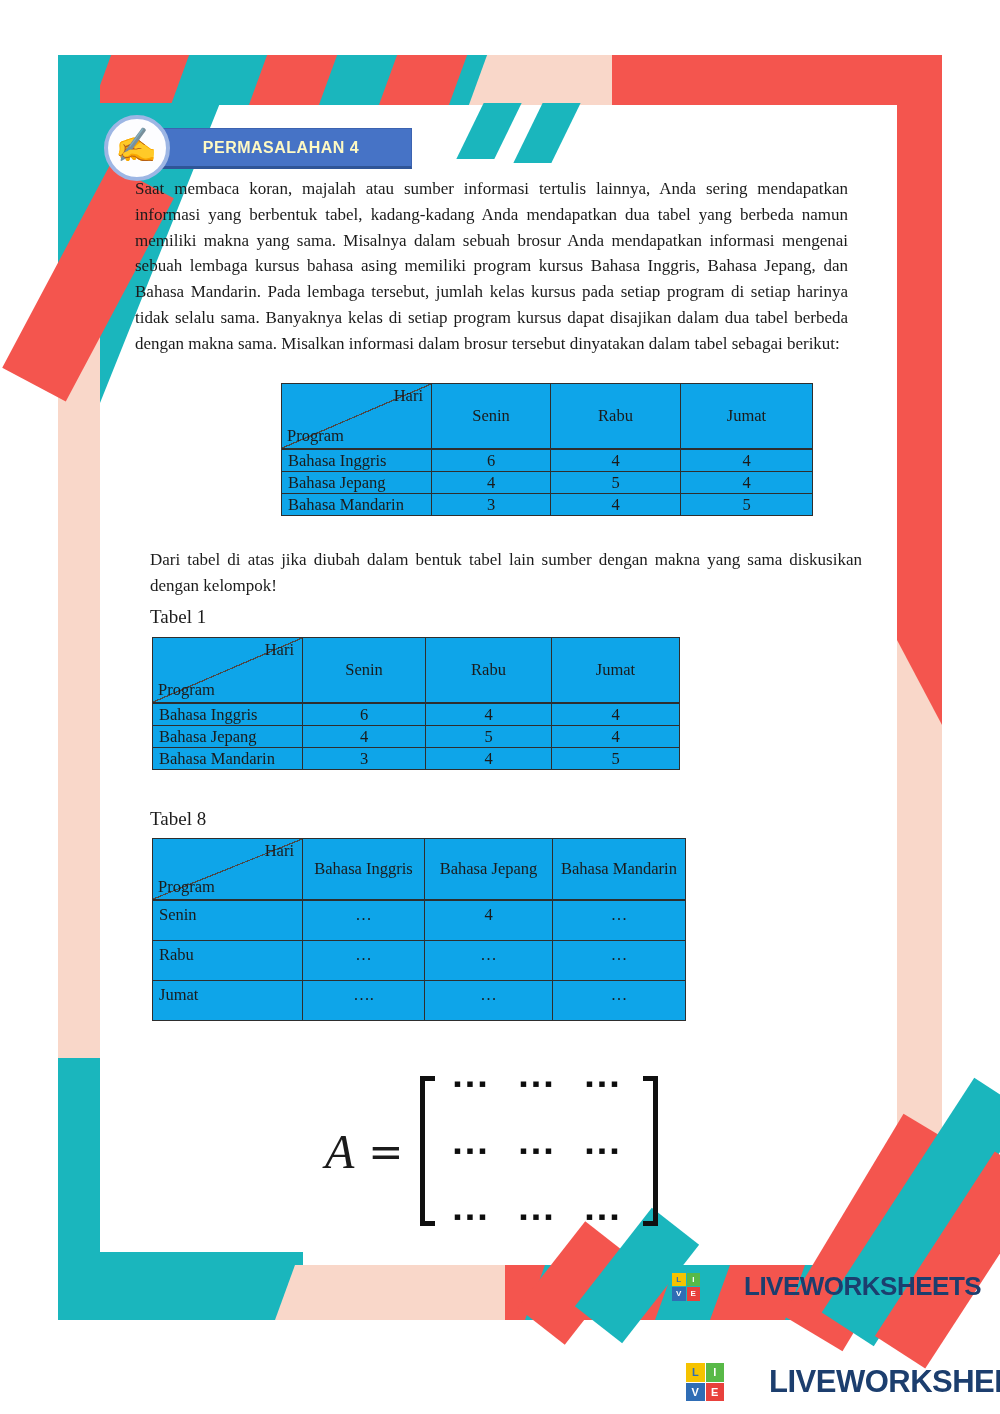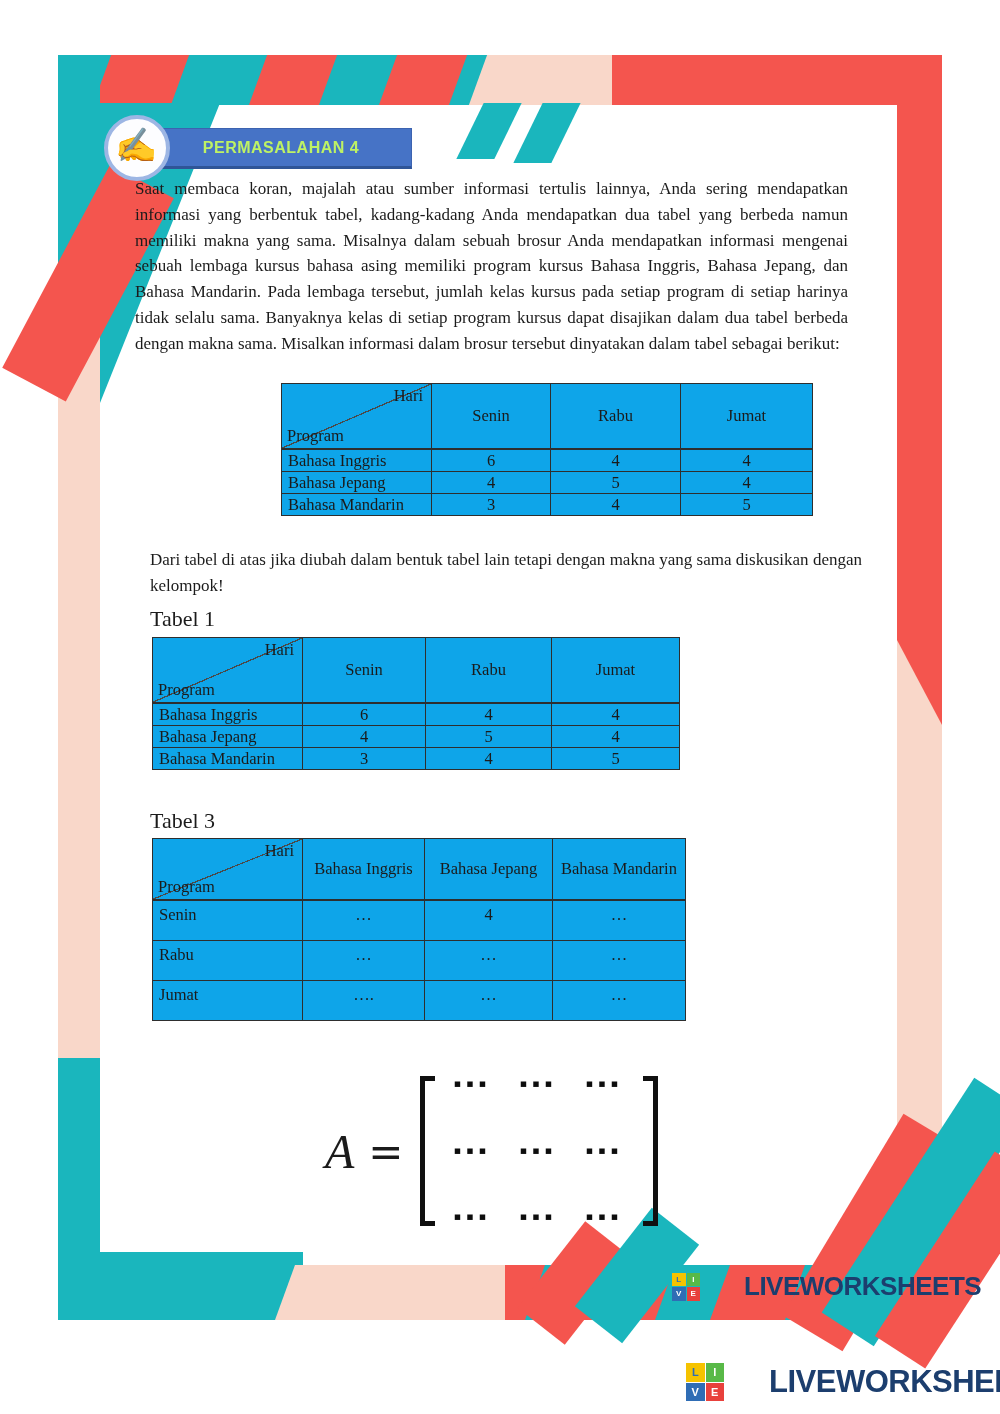--- a/index.html
+++ b/index.html
@@ -9,29 +9,29 @@
   .c-teal{background:#1ab6bd;}
   .c-red{background:#f4554e;}
   .c-pink{background:#f9d7c9;}
   .z1{z-index:1}.z3{z-index:3}
   .card{position:absolute;left:100px;top:105px;width:797px;height:1160px;background:#fff;z-index:2;}
 
   
   .banner{position:absolute;left:150px;top:128px;width:262px;height:41px;background:#4673c6;
           border:1.5px solid #3c63b0;border-bottom:3px solid #2f5597;box-sizing:border-box;
           display:flex;align-items:center;justify-content:center;z-index:5;}
-  .banner span{font:bold 16px "Liberation Sans", sans-serif;color:#bef264;letter-spacing:.5px;}
+  .banner span{font:bold 16px "Liberation Sans", sans-serif;color:#fef9c3;letter-spacing:.5px;}
   .banner-ico{position:absolute;left:104px;top:115px;width:66px;height:66px;border-radius:50%;
           background:#fdfdff;border:4px solid #9db6e4;box-sizing:border-box;z-index:6;
           display:flex;align-items:center;justify-content:center;}
   .banner-ico span{font-size:34px;color:#1f3864;line-height:1;transform:translateY(-2px);}
 
   
   .para{position:absolute;text-align:justify;font-size:17px;line-height:25.8px;z-index:5;}
-  .lbl{position:absolute;font-size:22px;z-index:5;}
+  .lbl{position:absolute;font-size:19px;z-index:5;}
 
   
   .tbl{position:absolute;display:grid;border-top:1.6px solid #2e2e2e;border-left:1.6px solid #2e2e2e;
        background:#0ea5e9;z-index:5;box-sizing:content-box;}
   .tbl>div{border-right:1.4px solid #2e2e2e;border-bottom:1.4px solid #2e2e2e;box-sizing:border-box;
        font-size:16.5px;}
   .hb{border-bottom-width:2.2px !important;}
   .hc{display:flex;align-items:center;justify-content:center;text-align:center;line-height:20px;}
   .lc{display:flex;align-items:center;padding-left:6px;}
   .vc{display:flex;align-items:center;justify-content:center;}
@@ -133,21 +133,21 @@
     <div class="lc">Bahasa Jepang</div>
     <div class="vc">4</div>
     <div class="vc">5</div>
     <div class="vc">4</div>
     <div class="lc">Bahasa Mandarin</div>
     <div class="vc">3</div>
     <div class="vc">4</div>
     <div class="vc">5</div>
   </div>
 
-  <div class="para" style="left:150px;top:547px;width:712px;">Dari tabel di atas jika diubah dalam bentuk tabel lain tetapi dengan makna yang sama diskusikan dengan kelompok!</div>
+  <div class="para" style="left:150px;top:547px;width:712px;">Dari tabel di atas jika diubah dalam bentuk tabel lain sumber dengan makna yang sama diskusikan dengan kelompok!</div>
 
   <div class="lbl" style="left:150px;top:606px;">Tabel 1</div>
   <div class="tbl" style="left:152px;top:637px;grid-template-columns:150px 123px 126px 128px;grid-template-rows:66px 22px 22px 22px;">
     <div class="corner hb">
       <span class="ct">Hari</span>
       <span class="cb">Program</span>
     </div>
     <div class="hc hb">Senin</div>
     <div class="hc hb">Rabu</div>
     <div class="hc hb">Jumat</div>
@@ -158,21 +158,21 @@
     <div class="lc">Bahasa Jepang</div>
     <div class="vc">4</div>
     <div class="vc">5</div>
     <div class="vc">4</div>
     <div class="lc">Bahasa Mandarin</div>
     <div class="vc">3</div>
     <div class="vc">4</div>
     <div class="vc">5</div>
   </div>
 
-  <div class="lbl" style="left:150px;top:808px;">Tabel 3</div>
+  <div class="lbl" style="left:150px;top:808px;">Tabel 8</div>
   <div class="tbl" style="left:152px;top:838px;grid-template-columns:150px 122px 128px 133px;grid-template-rows:62px 40px 40px 40px;">
     <div class="corner hb">
       <span class="ct">Hari</span>
       <span class="cb">Program</span>
     </div>
     <div class="hc hb">Bahasa Inggris</div>
     <div class="hc hb">Bahasa Jepang</div>
     <div class="hc hb">Bahasa Mandarin</div>
     <div class="lc top-al">Senin</div>
     <div class="vc top-al">…</div>

